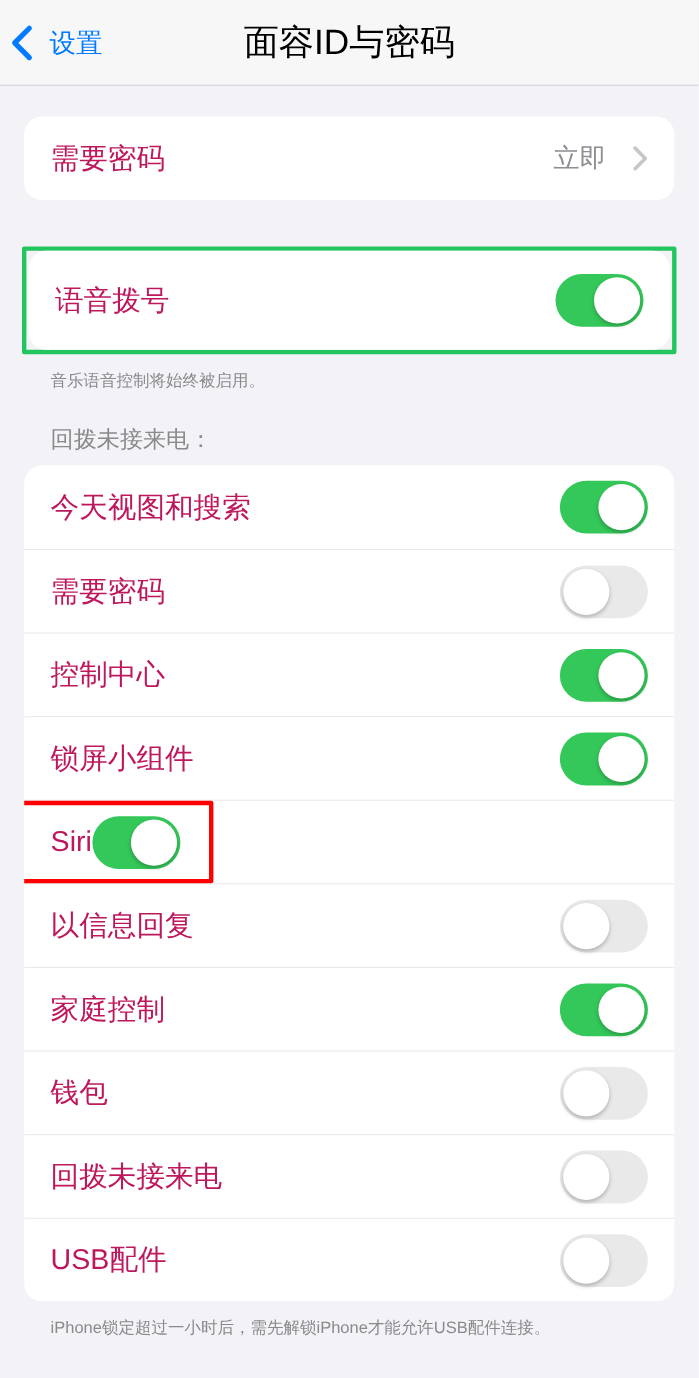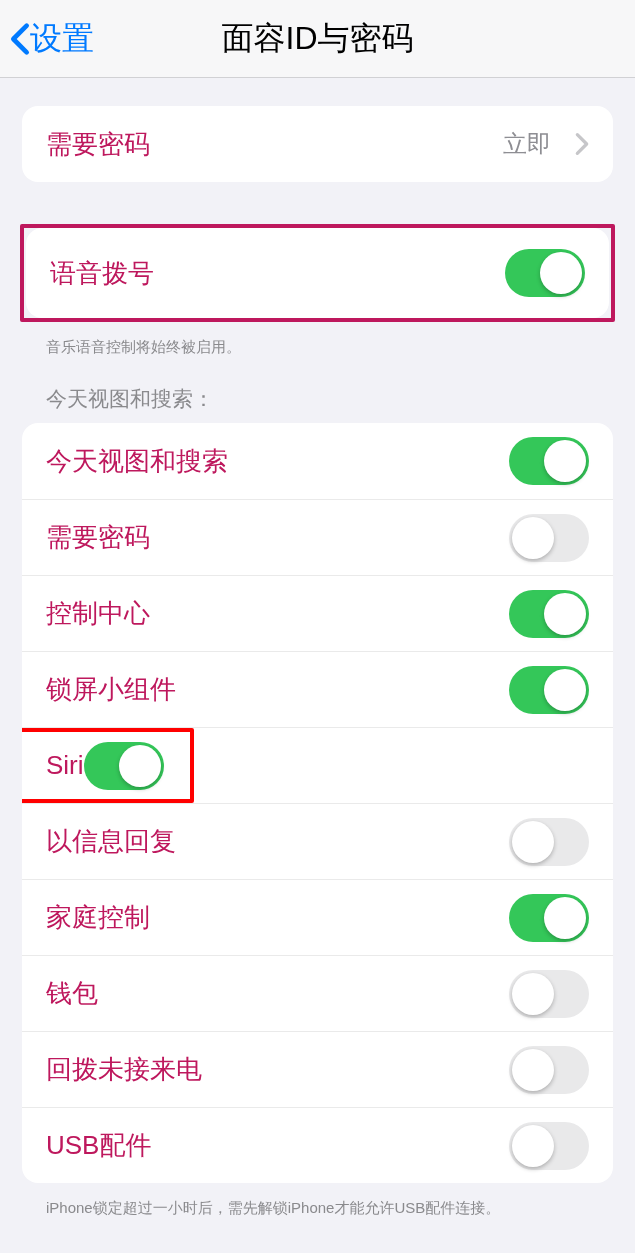--- a/index.html
+++ b/index.html
@@ -1,19 +1,19 @@
 <!DOCTYPE html>
 <html><head>
   <meta charset="utf-8">
   <style>
     * { margin: 0; padding: 0; box-sizing: border-box; -webkit-font-smoothing: antialiased; }
     html, body { width: 635px; height: 1253px; background: #f2f2f7; font-family: -apple-system, "PingFang SC", "Helvetica Neue", sans-serif; }
 
     .nav-bar { position: relative; height: 78px; display: flex; align-items: center; justify-content: center; border-bottom: 1px solid #d1d1d4; background: #f7f7f8; }
-    .back { position: absolute; left: 10px; top: 0; bottom: 0; display: flex; align-items: center; gap: 0; color: #007aff; font-size: 32px; }
+    .back { position: absolute; left: 10px; top: 0; bottom: 0; display: flex; align-items: center; gap: 15px; color: #007aff; font-size: 24px; }
     .back .chev { font-size: 38px; line-height: 0; }
     .nav-title { font-size: 32px; font-weight: 400; color: #000; }
 
     .content { padding-top: 28px; }
 
     .group { background: #fff; margin: 0 22px; border-radius: 16px; overflow: hidden; }
     .row { display: flex; align-items: center; height: 76px; padding: 0 24px; }
     .row + .row { border-top: 1px solid #eaeaea; }
     .row .label { font-size: 26px; color: #be185d; flex: 1; }
     .row .value { font-size: 24px; color: #8e8e93; margin-right: 24px; }
@@ -22,21 +22,21 @@
     .footer-text { color: #8a8a8d; font-size: 15px; margin: 14px 40px 0 46px; line-height: 1.4; }
     .header-text { color: #8a8a8d; font-size: 21px; margin: 28px 40px 10px 46px; }
 
     .switch { width: 80px; height: 48px; border-radius: 24px; position: relative; }
     .switch.on { background: #34c759; }
     .switch.off { background: #e9e9ea; }
     .knob { position: absolute; top: 3px; width: 42px; height: 42px; border-radius: 21px; background: #fff; box-shadow: 0 2px 4px rgba(0,0,0,0.25); }
     .switch.on .knob { right: 3px; }
     .switch.off .knob { left: 3px; }
 
-    .highlight { border: 4px solid #be185d; margin: 0 20px; border-radius: 2px; }
+    .highlight { border: 4px solid #22c55e; margin: 0 20px; border-radius: 2px; }
     .highlight .group { margin: 0 2px; }
     .highlight-row { border: 4px solid #ff0000; border-radius: 2px; margin: -4px -6px; padding: 12px 2px !important; }
     .row.has-highlight { padding:0; }
     .row.has-highlight .inner { display:flex; align-items:center; height:100%; width:100%; padding: 0 24px; }
 
     .spacer { height: 42px; }
   </style>
 </head>
 <body>
 
@@ -74,21 +74,21 @@
         <span class="label">语音拨号</span>
         <div class="switch on">
             <div class="knob"></div>
           </div>
       </div>
     </div>
   </div>
 
   <div class="footer-text">音乐语音控制将始终被启用。</div>
 
-  <div class="header-text">今天视图和搜索：</div>
+  <div class="header-text">回拨未接来电：</div>
 
   <div class="group" id="lock-group">
       <div class="row">
         <span class="label">今天视图和搜索</span>
         <div class="switch on">
           <div class="knob"></div>
         </div>
       </div>
       <div class="row">
         <span class="label">需要密码</span>

